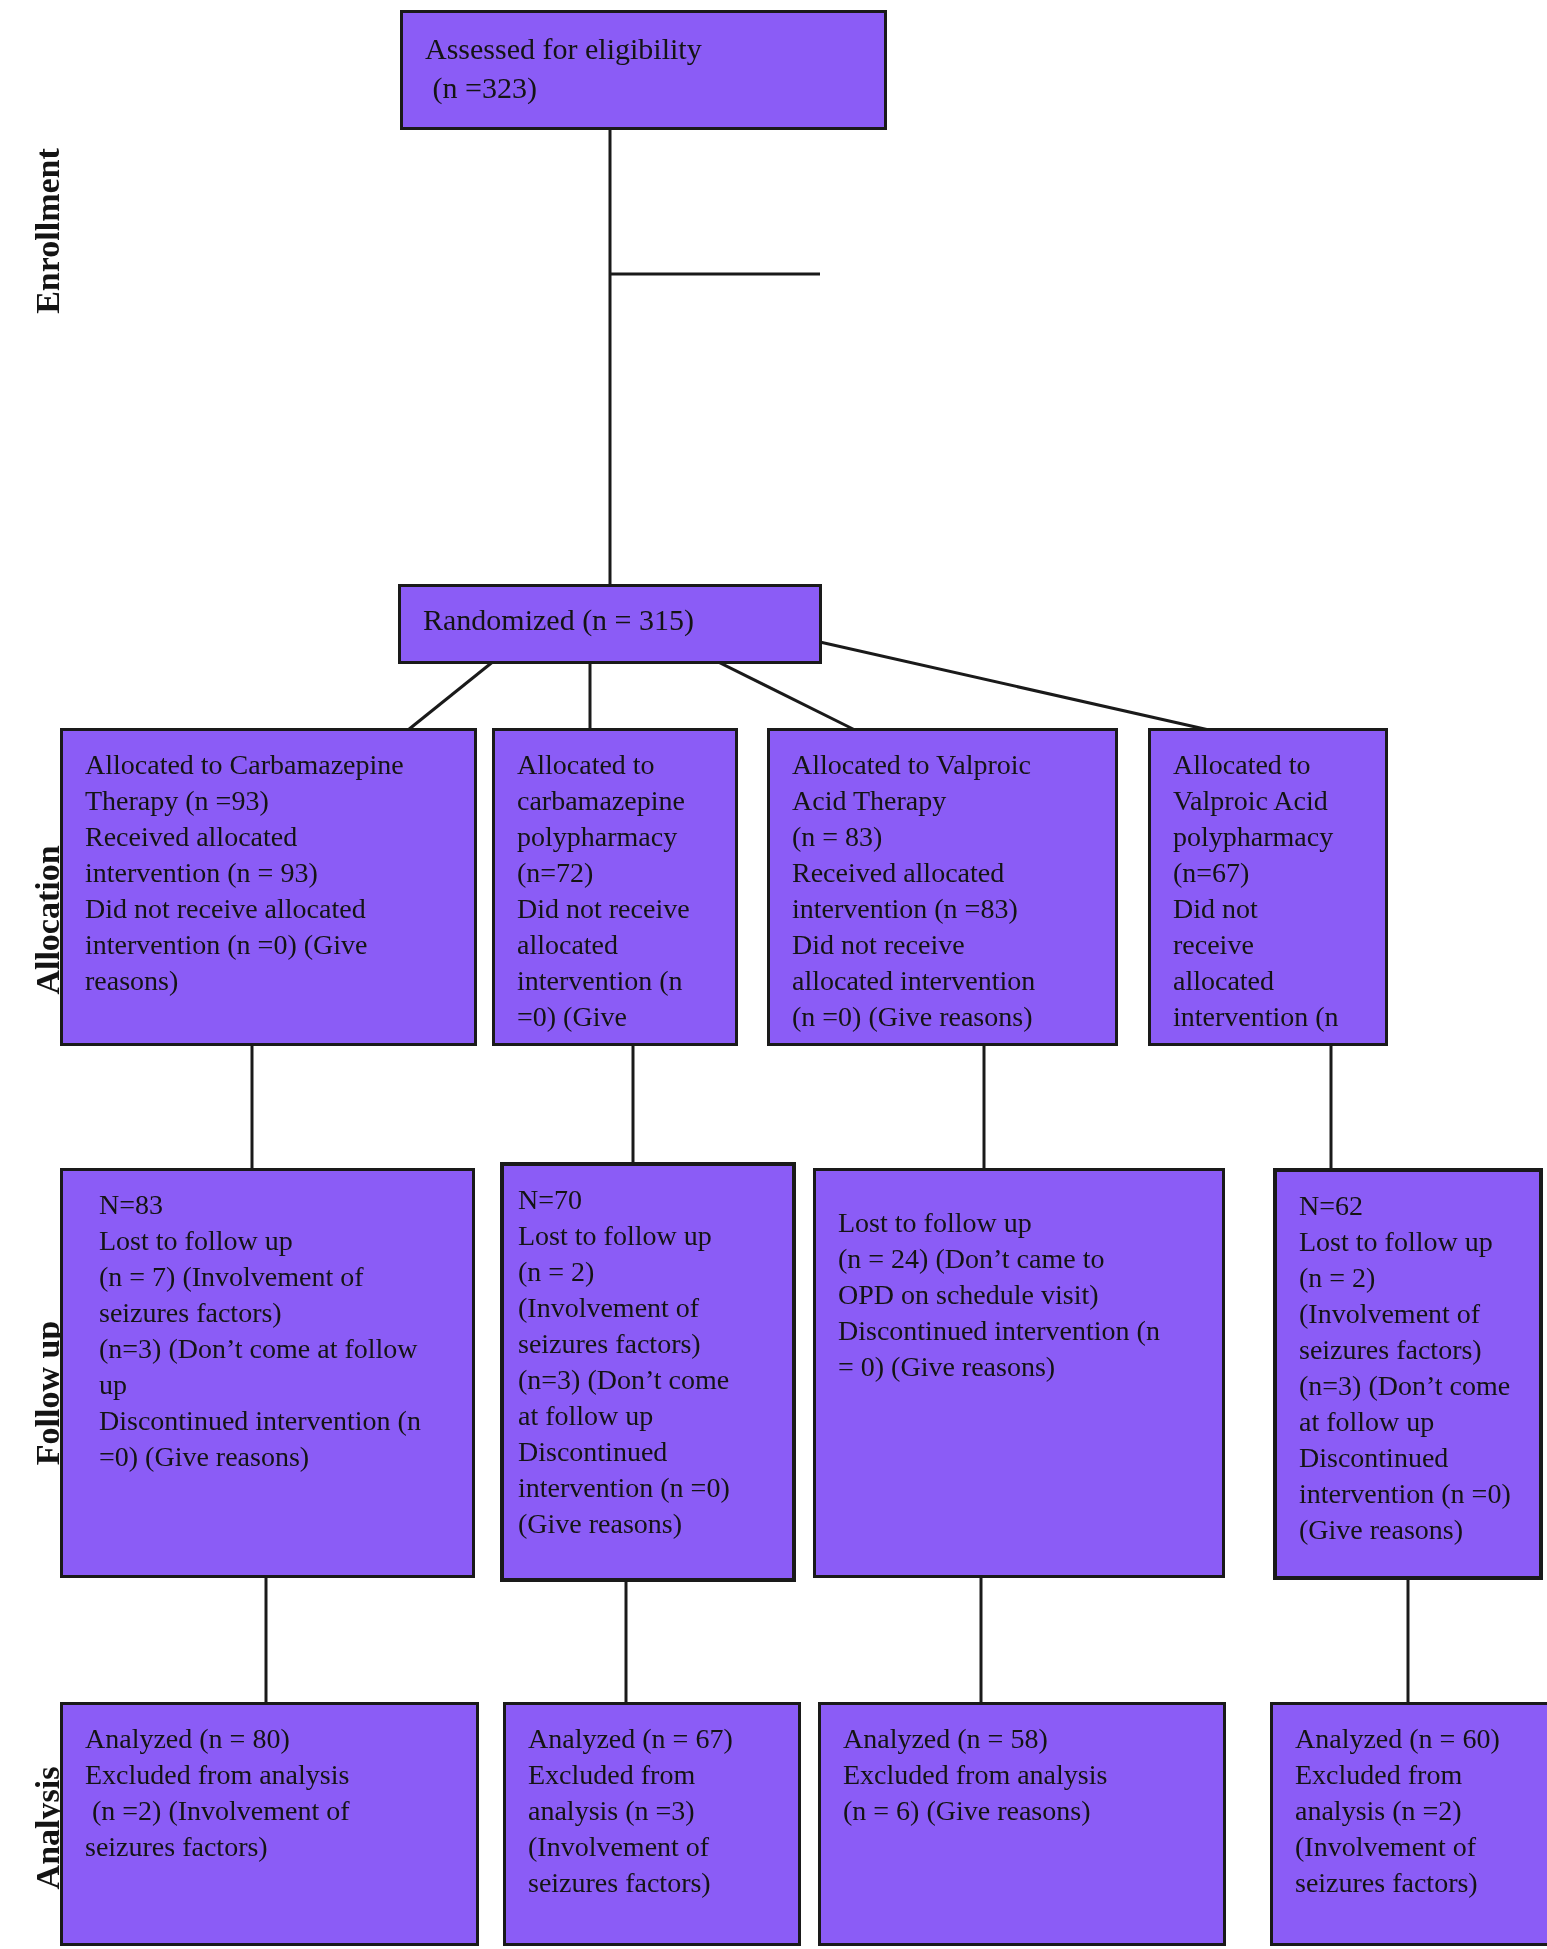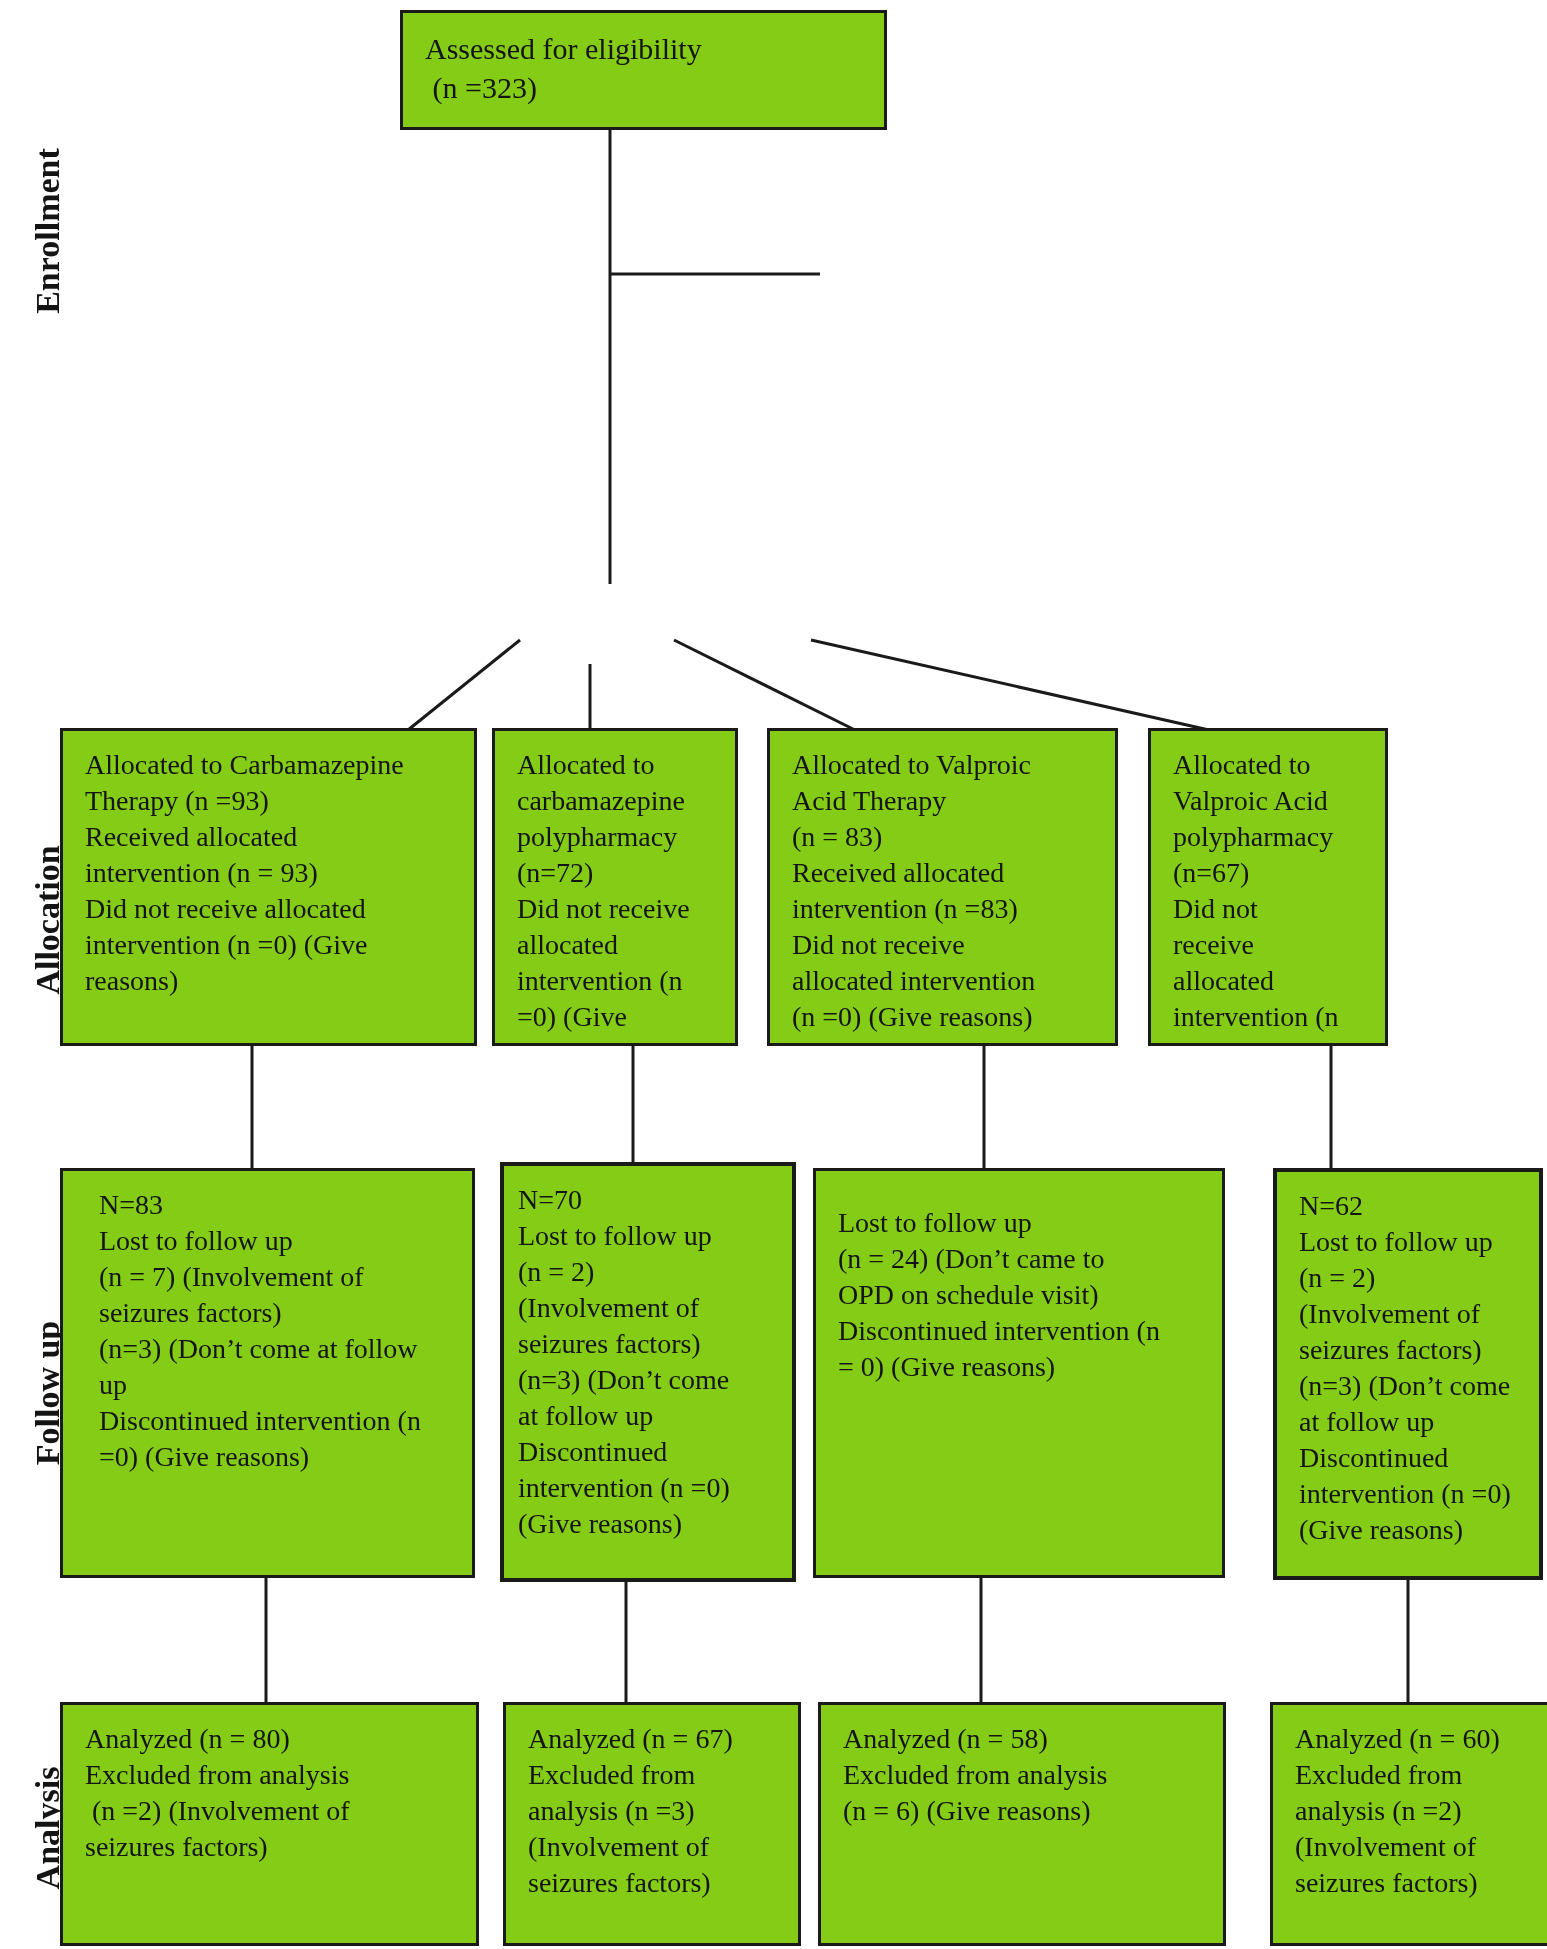--- a/index.html
+++ b/index.html
@@ -8,21 +8,21 @@
     width: 1547px;
     height: 1949px;
     background: #ffffff;
     font-family: "Liberation Serif", "DejaVu Serif", serif;
     color: #141414;
     overflow: hidden;
   }
   .flow-box {
     position: absolute;
     border: 3px solid #1a1a1a;
-    background: #84cc16;
+    background: #8b5cf6;
     box-sizing: border-box;
     font-size: 28px;
     line-height: 36px;
     padding: 16px 18px 10px 22px;
     white-space: pre-wrap;
     z-index: 2;
   }
   .box-lg {
     font-size: 30px;
     line-height: 39px;
@@ -74,20 +74,21 @@
 
   <div class="stage-label" style="top:209px">Enrollment</div>
   <div class="stage-label" style="top:898px">Allocation</div>
   <div class="stage-label" style="top:1371px">Follow up</div>
   <div class="stage-label" style="top:1806px">Analysis</div>
 
   <div class="flow-box box-lg" style="left:400px; top:10px;  width:487px; height:120px;">Assessed for eligibility
  (n =323)</div>
 
 
+  <div class="flow-box box-lg" style="left:398px; top:584px; width:424px; height:80px; padding-top:13px;">Randomized (n = 315)</div>
 
   <div class="flow-box" style="left:60px;   top:728px; width:417px; height:318px;">Allocated to Carbamazepine
 Therapy (n =93)
 Received allocated
 intervention (n = 93)
 Did not receive allocated
 intervention (n =0) (Give
 reasons)</div>
   <div class="flow-box" style="left:492px;  top:728px; width:246px; height:318px;">Allocated to
 carbamazepine

